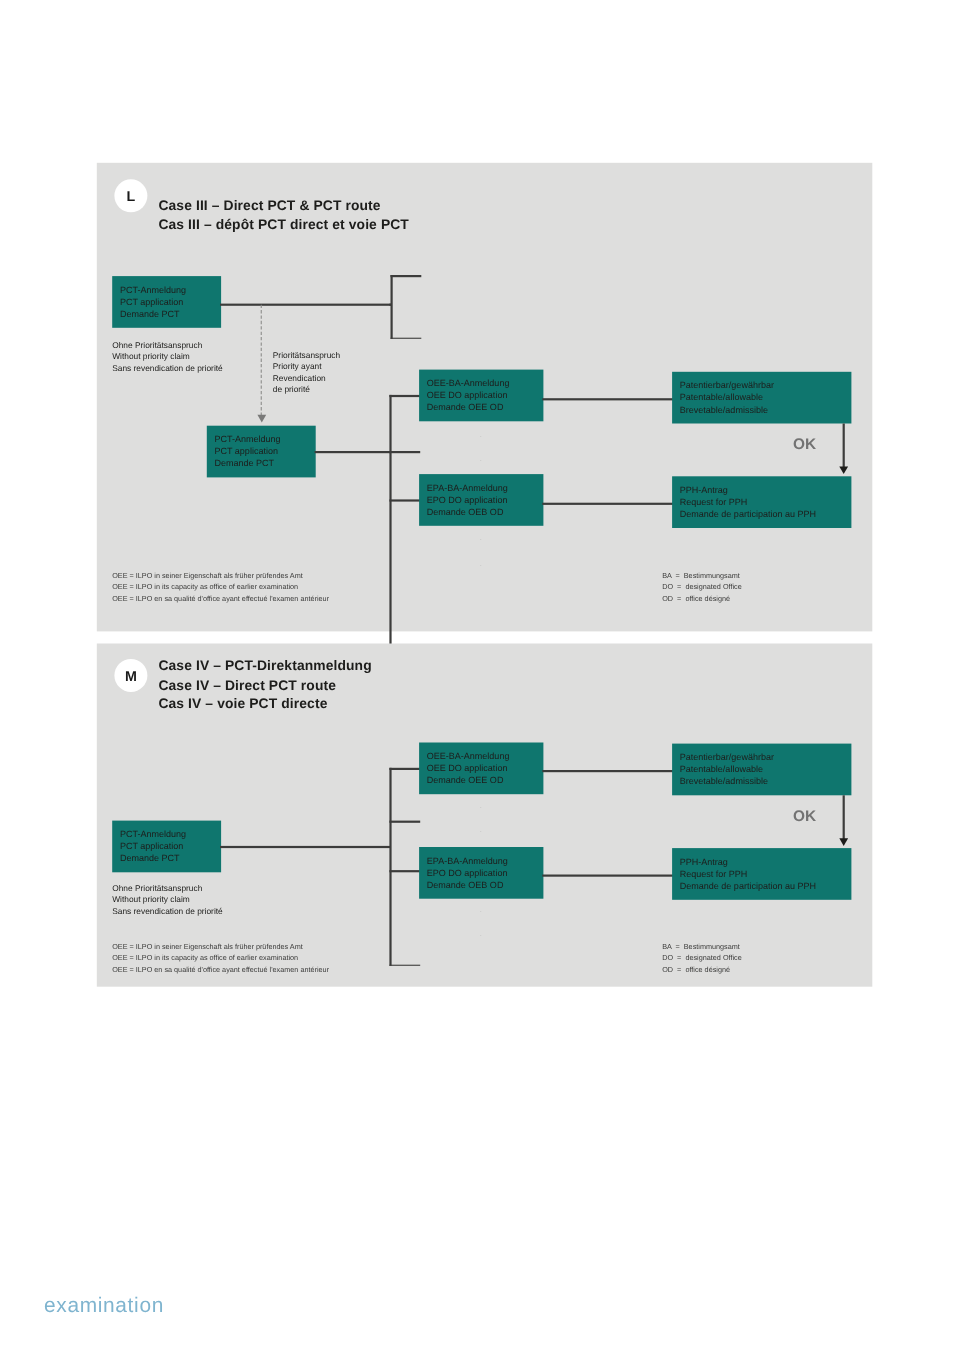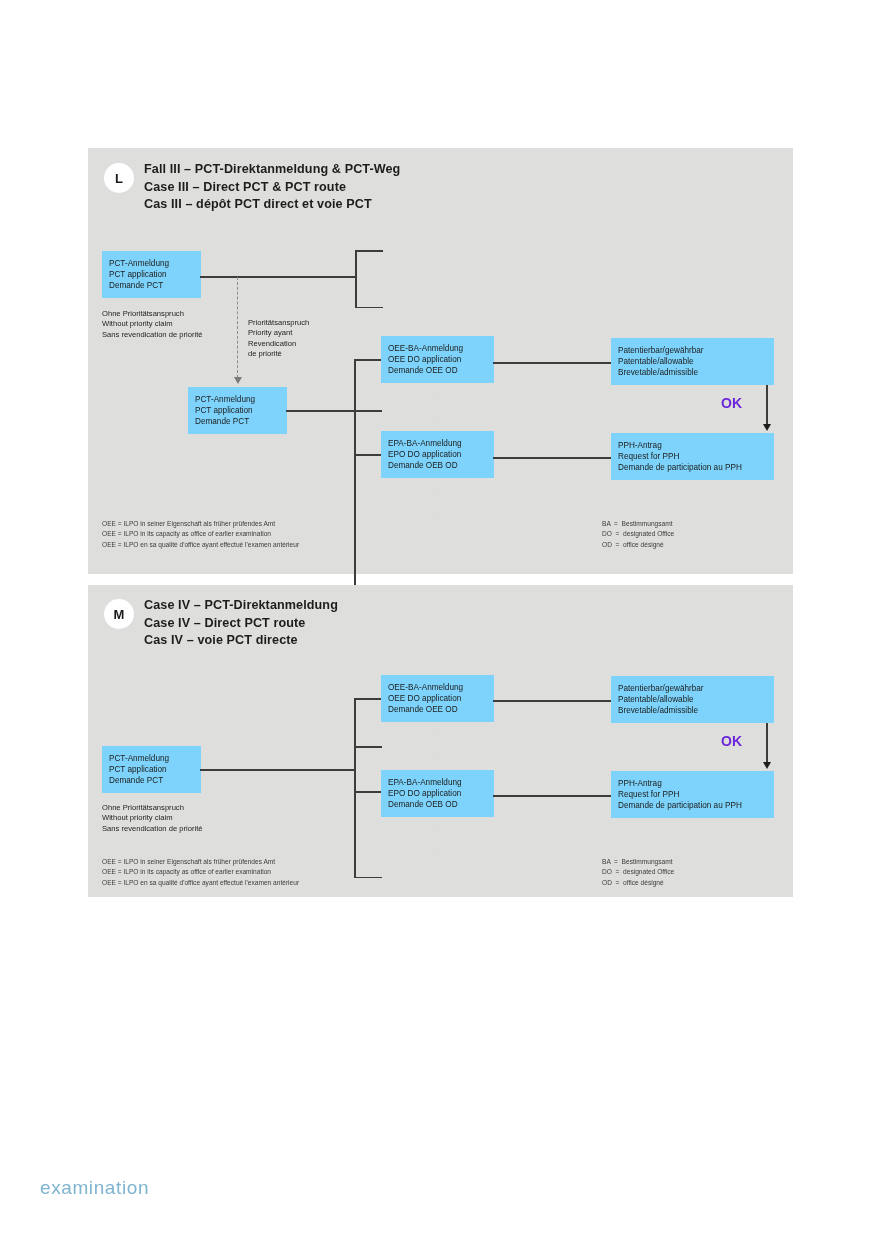--- a/index.html
+++ b/index.html
@@ -10,21 +10,21 @@
   .panel{position:absolute;background:#dededd;}
 
   
   .badge{position:absolute;width:30px;height:30px;border-radius:50%;
          background:#ffffff;color:#1a1a1a;font-weight:bold;font-size:13px;
          display:flex;align-items:center;justify-content:center;}
   .htitle{position:absolute;font-weight:bold;font-size:12.6px;color:#1d1d1b;
           line-height:17.5px;letter-spacing:.1px;white-space:pre;}
 
   
-  .box{position:absolute;background:#7dd3fc;color:#1d1d1b;
+  .box{position:absolute;background:#0f766e;color:#1d1d1b;
        font-size:8.2px;line-height:11.2px;padding:7px 0 12px 7px;
        box-sizing:border-box;white-space:pre;}
 
   
   .lbl{position:absolute;color:#1d1d1b;font-size:7.6px;line-height:10.4px;
        white-space:pre;}
   .foot{position:absolute;color:#3c3c3b;font-size:6.6px;line-height:10.4px;
         white-space:pre;}
   .leg{position:absolute;color:#3c3c3b;font-size:6.6px;line-height:10.4px;
        white-space:pre;}
@@ -32,35 +32,34 @@
   
   .h{position:absolute;height:1.6px;background:#3c3c3b;}
   .v{position:absolute;width:1.6px;background:#3c3c3b;}
   .vd{position:absolute;width:0;border-left:1.8px dashed #8c8c8b;}
 
   .arrowdn{position:absolute;width:0;height:0;
            border-left:4.2px solid transparent;border-right:4.2px solid transparent;
            border-top:7px solid #1d1d1b;}
   .arrowdn.gray{border-top-color:#7a7a79;}
 
-  .ok{position:absolute;font-weight:bold;font-size:14px;color:#6d28d9;}
+  .ok{position:absolute;font-weight:bold;font-size:14px;color:#737373;}
 
   .dots{position:absolute;color:#c4c4c3;font-size:8px;line-height:10px;
         white-space:pre;text-align:center;}
 
   .wm{position:absolute;color:#7fb4cf;font-size:19px;letter-spacing:.6px;}
 </style>
 </head>
 <body>
 
 <div class="panel" style="left:88px;top:148px;width:705px;height:426px;">
 
   <div class="badge" style="left:16px;top:15px;">L</div>
 
-  <div class="htitle" style="left:56px;top:13px;">Fall III – PCT-Direktanmeldung &amp; PCT-Weg</div>
   <div class="htitle" style="left:56px;top:30.5px;">Case III – Direct PCT &amp; PCT route</div>
   <div class="htitle" style="left:56px;top:48px;">Cas III – dépôt PCT direct et voie PCT</div>
 
   <div class="box" style="left:14px;top:103px;width:99px;height:47px;">PCT-Anmeldung
 PCT application
 Demande PCT</div>
 
   <div class="lbl" style="left:14px;top:161px;">Ohne Prioritätsanspruch
 Without priority claim
 Sans revendication de priorité</div>

